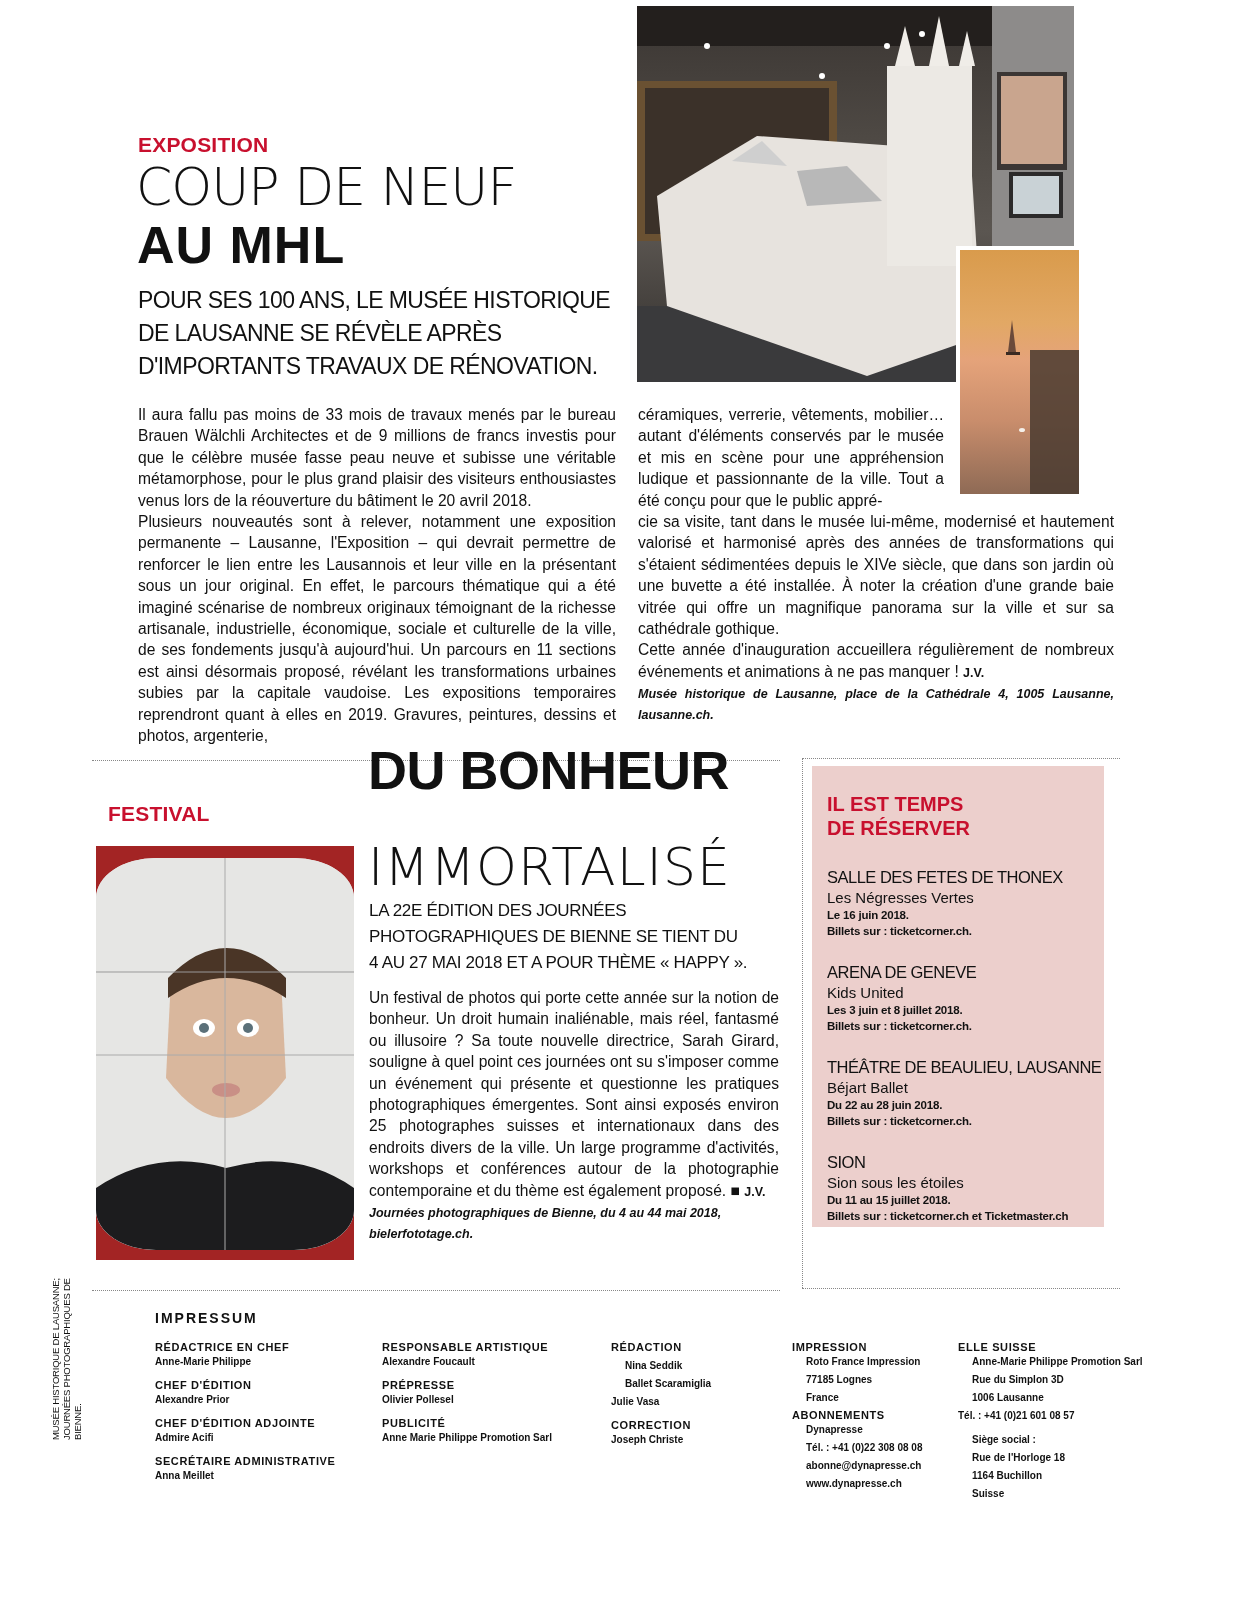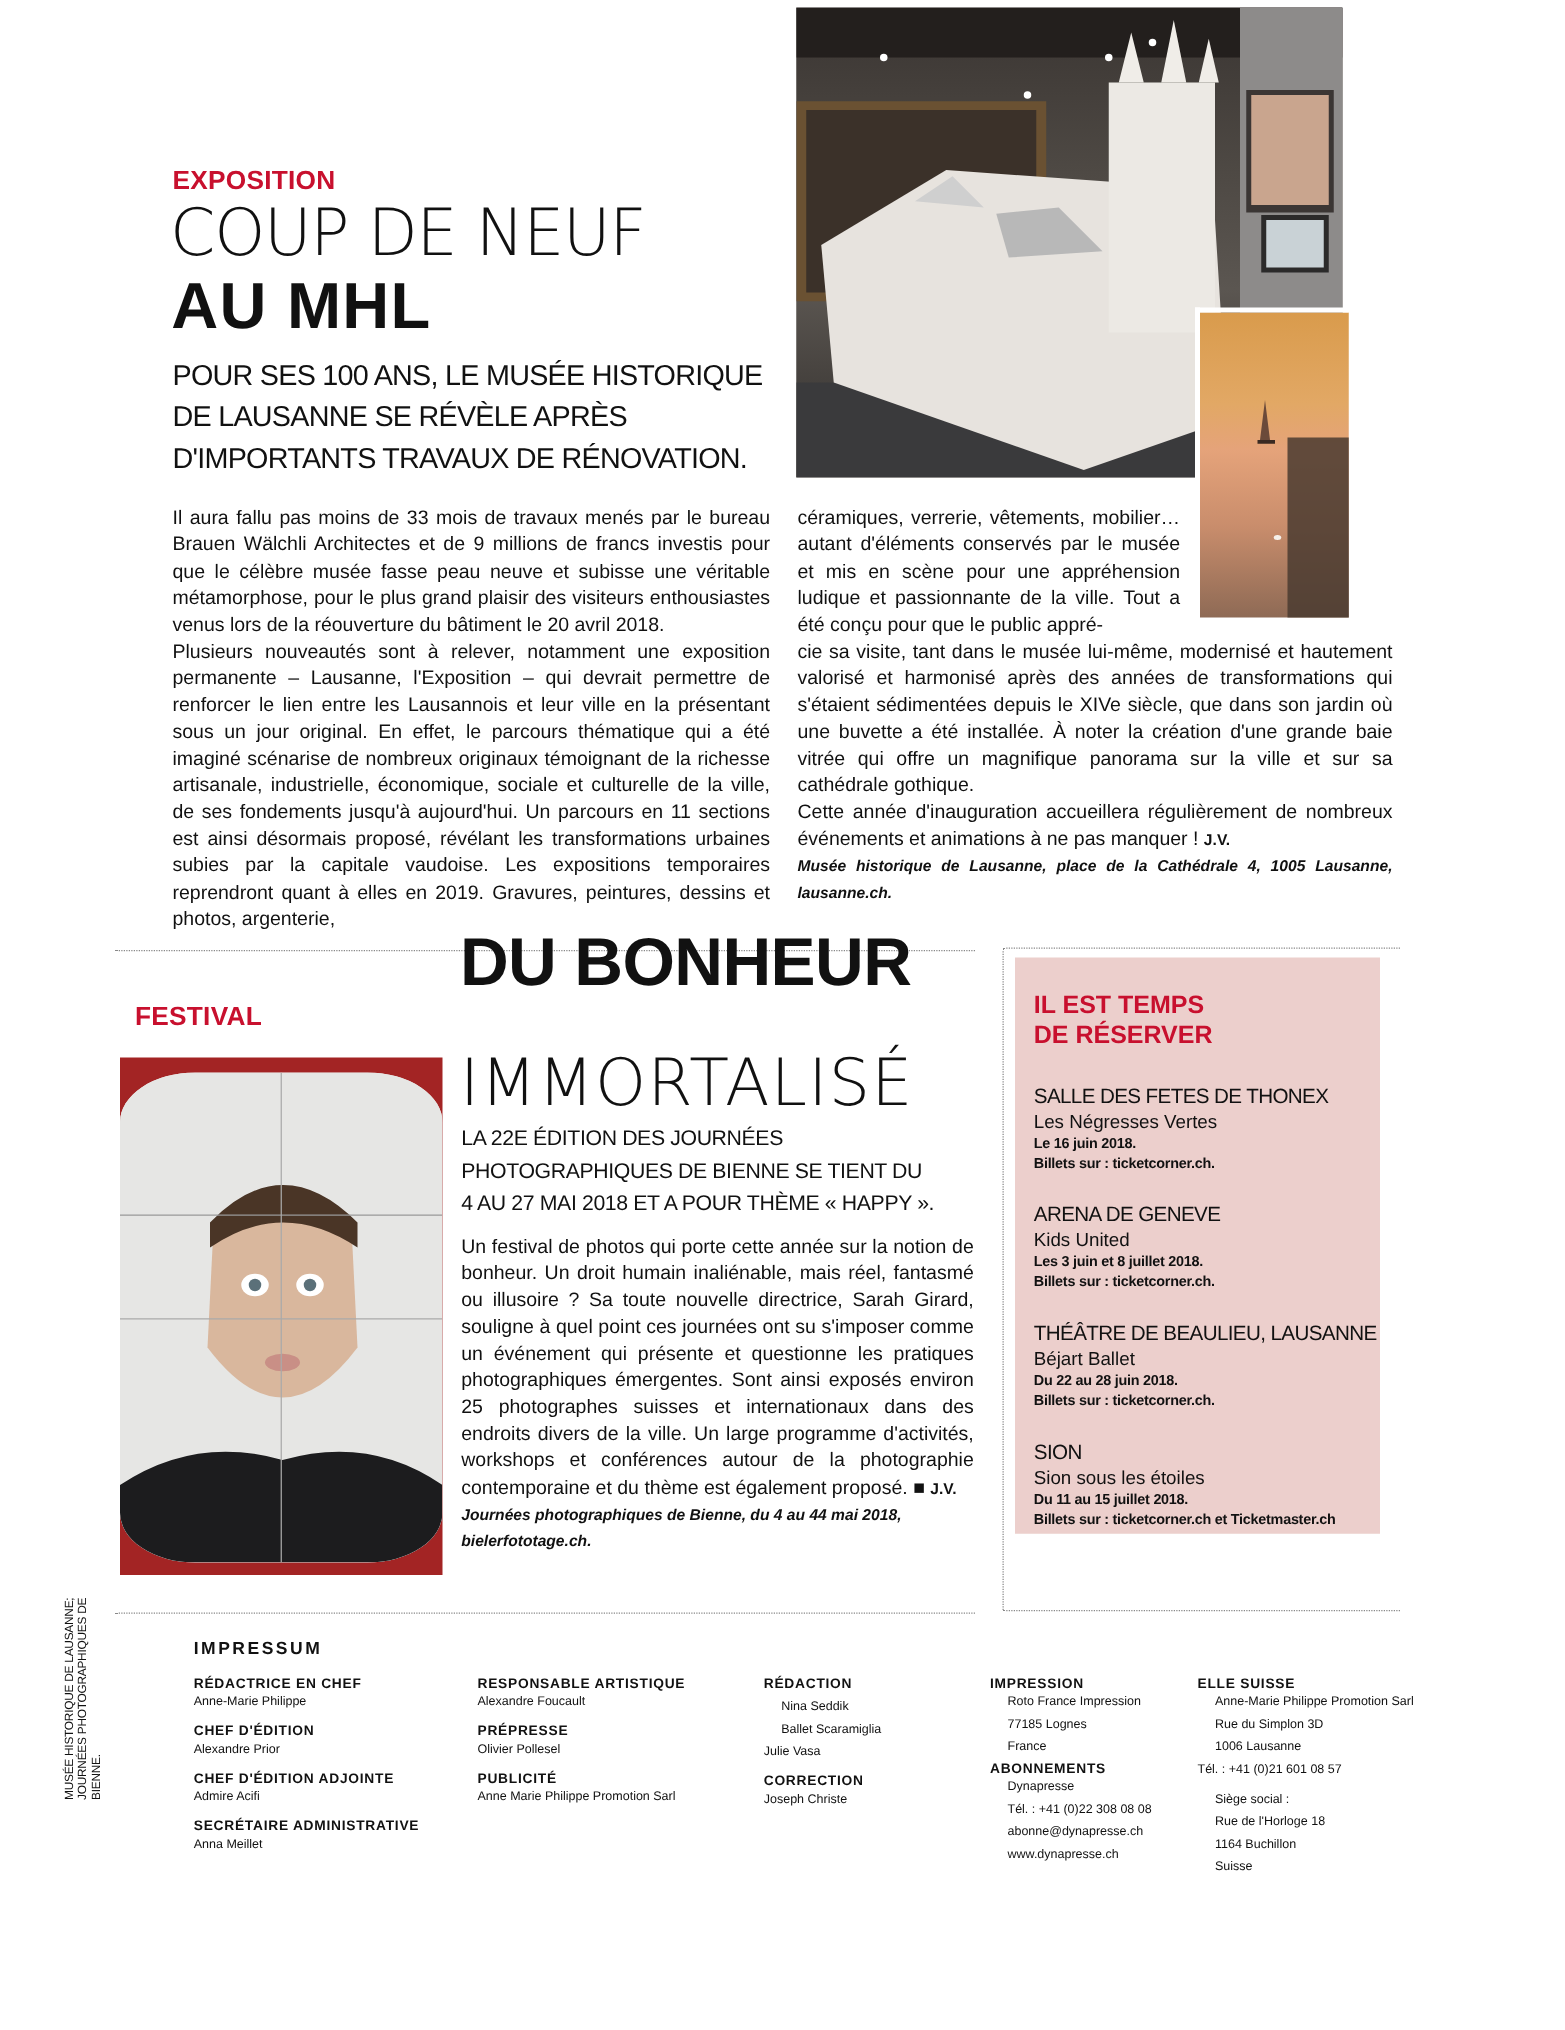--- a/index.html
+++ b/index.html
@@ -37,21 +37,21 @@
     .pink-title { color: #c8102e; font-weight: bold; font-size: 20px; line-height: 24px; }
     .event { margin-top: 22px; }
     .ev-venue { font-size: 16.5px; font-weight: 400; letter-spacing: -0.5px; line-height: 22px; text-transform: uppercase; }
     .ev-show { font-size: 15px; line-height: 19px; font-weight: 300; }
     .ev-date, .ev-tix { font-size: 11.5px; font-weight: bold; line-height: 16px; letter-spacing: -0.2px; }
 
     
     .imp-title { font-weight: 900; font-size: 14px; letter-spacing: 2px; }
     .imp-col { position: absolute; top: 1340px; }
     .imp-h { font-weight: 900; font-size: 11px; letter-spacing: 0.6px; text-transform: uppercase; line-height: 14px; }
-    .imp-v { font-size: 10px; line-height: 16px; margin-bottom: 8px; }
+    .imp-v { font-size: 10px; line-height: 16px; margin-bottom: 8px; font-weight: bold; }
     .imp-v.tight { margin-bottom: 2px; padding-left: 14px; }
 
     .vertical-credit { left: 50px; top: 1440px; transform-origin: left top; transform: rotate(-90deg); font-size: 9.5px; line-height: 11px; width: 200px; text-transform: uppercase; letter-spacing: -0.2px; }
   </style>
 </head>
 <body>
 
 <div class="abs kicker" style="left:138px; top:133px;">EXPOSITION</div>
 <div class="abs h-light" style="left:136px; top:160px; width:500px;">COUP DE NEUF</div>
 <div class="abs h-bold" style="left:137px; top:218px;">AU MHL</div>

